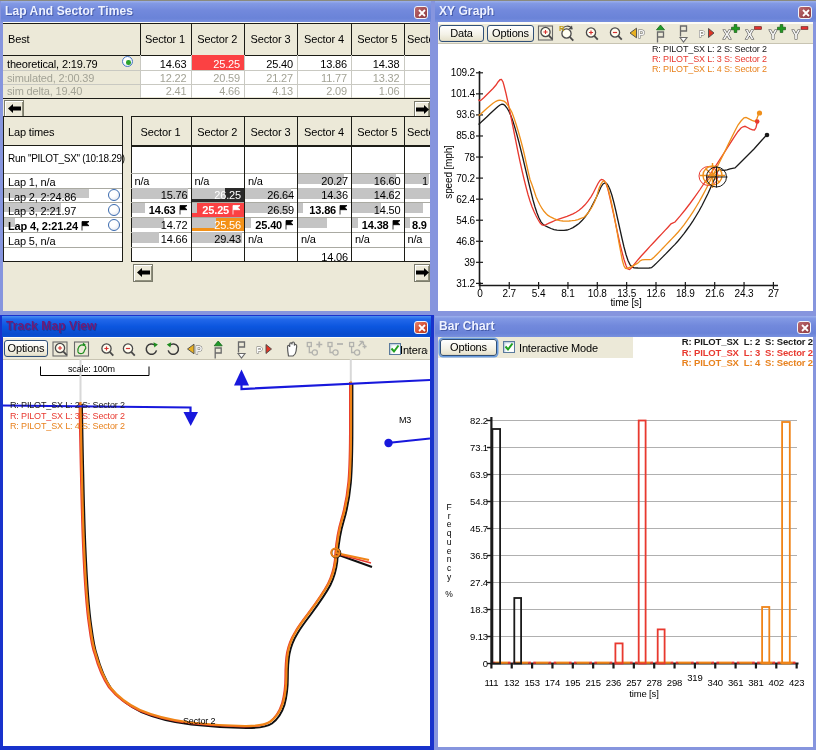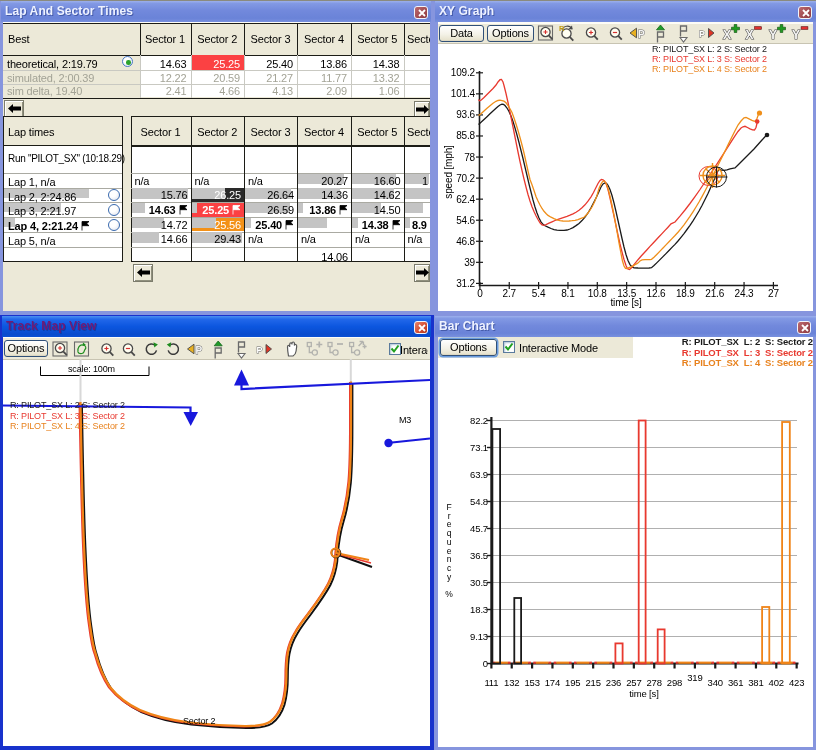--- a/index.html
+++ b/index.html
@@ -507,21 +507,21 @@
 <div style="position:absolute;left:519px;top:342px;font-size:11px;color:#000;white-space:nowrap;">Interactive Mode</div>
 <div style="position:absolute;left:613px;top:336px;width:200px;text-align:right;font-size:9.5px;color:#1a1a1a;white-space:nowrap;"><b>R: PILOT_SX&nbsp; L: 2&nbsp; S: Sector 2</b></div>
 <div style="position:absolute;left:613px;top:346.7px;width:200px;text-align:right;font-size:9.5px;color:#e8392f;white-space:nowrap;"><b>R: PILOT_SX&nbsp; L: 3&nbsp; S: Sector 2</b></div>
 <div style="position:absolute;left:613px;top:357.4px;width:200px;text-align:right;font-size:9.5px;color:#e8821e;white-space:nowrap;"><b>R: PILOT_SX&nbsp; L: 4&nbsp; S: Sector 2</b></div>
 <div style="position:absolute;left:288px;top:415.0px;width:200px;text-align:right;font-size:9.5px;color:#000;white-space:nowrap;">82.2</div>
 <div style="position:absolute;left:288px;top:442.0px;width:200px;text-align:right;font-size:9.5px;color:#000;white-space:nowrap;">73.1</div>
 <div style="position:absolute;left:288px;top:469.0px;width:200px;text-align:right;font-size:9.5px;color:#000;white-space:nowrap;">63.9</div>
 <div style="position:absolute;left:288px;top:496.0px;width:200px;text-align:right;font-size:9.5px;color:#000;white-space:nowrap;">54.8</div>
 <div style="position:absolute;left:288px;top:523.0px;width:200px;text-align:right;font-size:9.5px;color:#000;white-space:nowrap;">45.7</div>
 <div style="position:absolute;left:288px;top:550.0px;width:200px;text-align:right;font-size:9.5px;color:#000;white-space:nowrap;">36.5</div>
-<div style="position:absolute;left:288px;top:577.0px;width:200px;text-align:right;font-size:9.5px;color:#000;white-space:nowrap;">30.5</div>
+<div style="position:absolute;left:288px;top:577.0px;width:200px;text-align:right;font-size:9.5px;color:#000;white-space:nowrap;">27.4</div>
 <div style="position:absolute;left:288px;top:604.0px;width:200px;text-align:right;font-size:9.5px;color:#000;white-space:nowrap;">18.3</div>
 <div style="position:absolute;left:288px;top:631.0px;width:200px;text-align:right;font-size:9.5px;color:#000;white-space:nowrap;">9.13</div>
 <div style="position:absolute;left:288px;top:658.0px;width:200px;text-align:right;font-size:9.5px;color:#000;white-space:nowrap;">0</div>
 <div style="position:absolute;left:476.4px;top:676.5px;width:30px;text-align:center;font-size:9.5px;">111</div>
 <div style="position:absolute;left:496.75px;top:676.5px;width:30px;text-align:center;font-size:9.5px;">132</div>
 <div style="position:absolute;left:517.1px;top:676.5px;width:30px;text-align:center;font-size:9.5px;">153</div>
 <div style="position:absolute;left:537.4499999999999px;top:676.5px;width:30px;text-align:center;font-size:9.5px;">174</div>
 <div style="position:absolute;left:557.8px;top:676.5px;width:30px;text-align:center;font-size:9.5px;">195</div>
 <div style="position:absolute;left:578.15px;top:676.5px;width:30px;text-align:center;font-size:9.5px;">215</div>
 <div style="position:absolute;left:598.5px;top:676.5px;width:30px;text-align:center;font-size:9.5px;">236</div>

